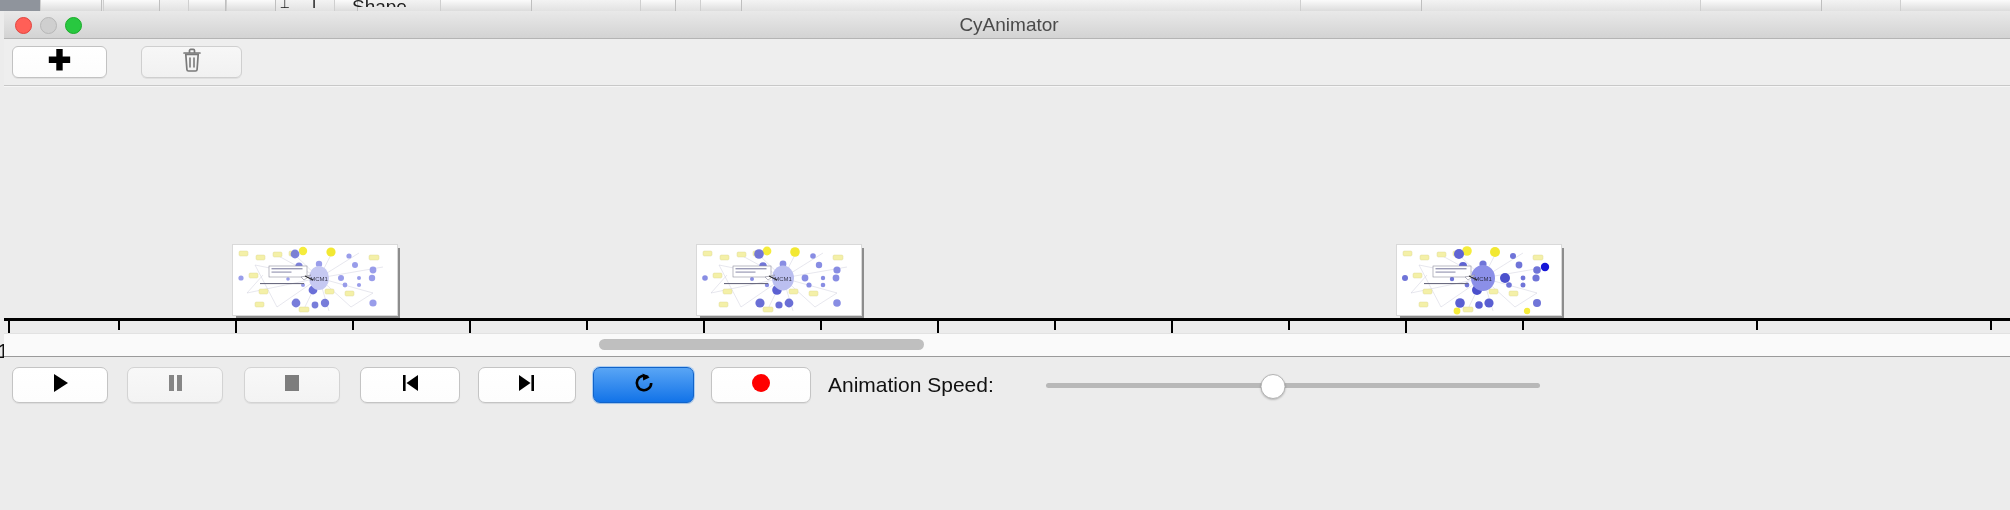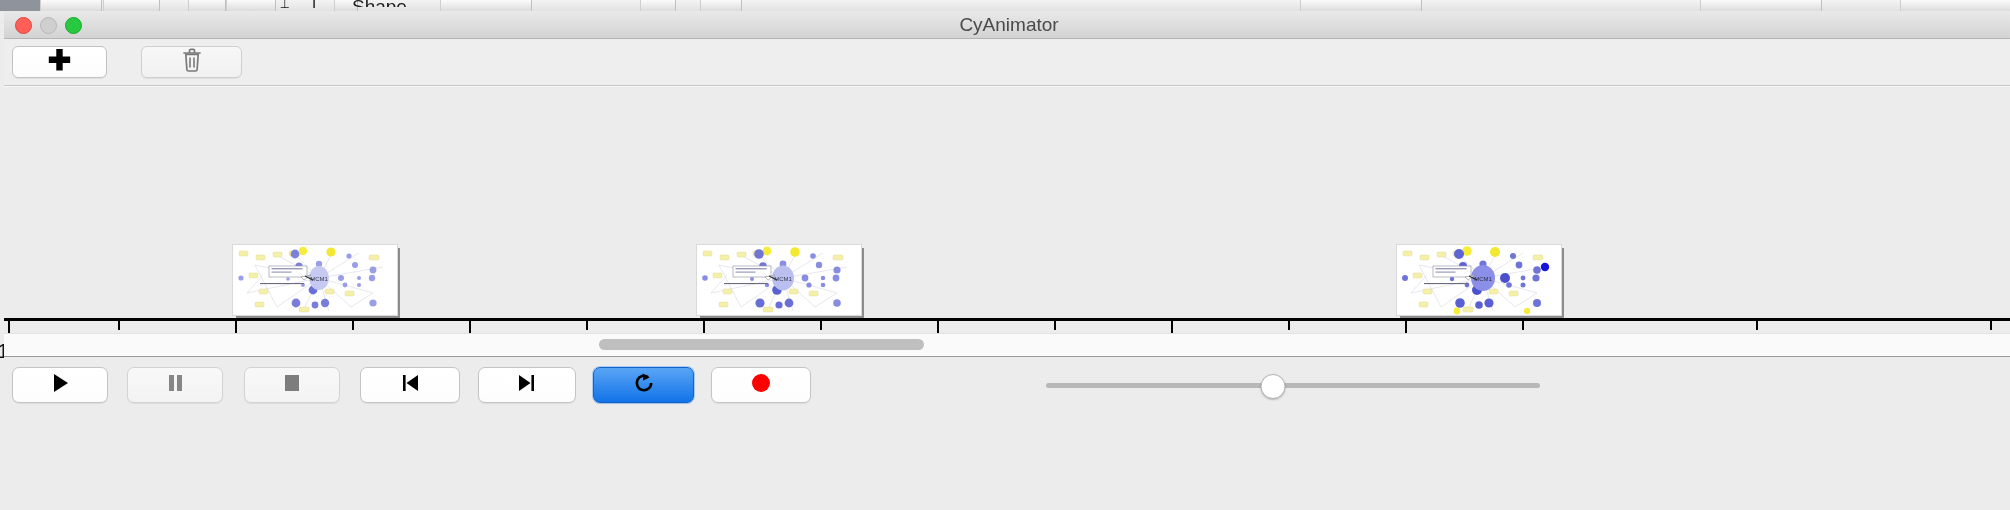--- a/index.html
+++ b/index.html
@@ -431,19 +431,20 @@
       </div>
 
       <div class="tbtn" style="left:707px;width:100px;">
         <span>
           <svg width="24" height="24" viewBox="0 0 24 24" aria-hidden="true">
               <circle cx="12" cy="12" r="9" fill="#ff0000"></circle>
             </svg>
         </span>
       </div>
 
+      <div class="speed-label" style="left:824px;">Animation Speed:</div>
 
       <div class="slider" id="speed-track" style="left: 1042px; width: 494px;"></div>
       <div class="slider-thumb" id="speed-thumb" style="left: 1269.24px;"></div>
     </div>
 
   </div>
 </div>
 
 </body></html>

